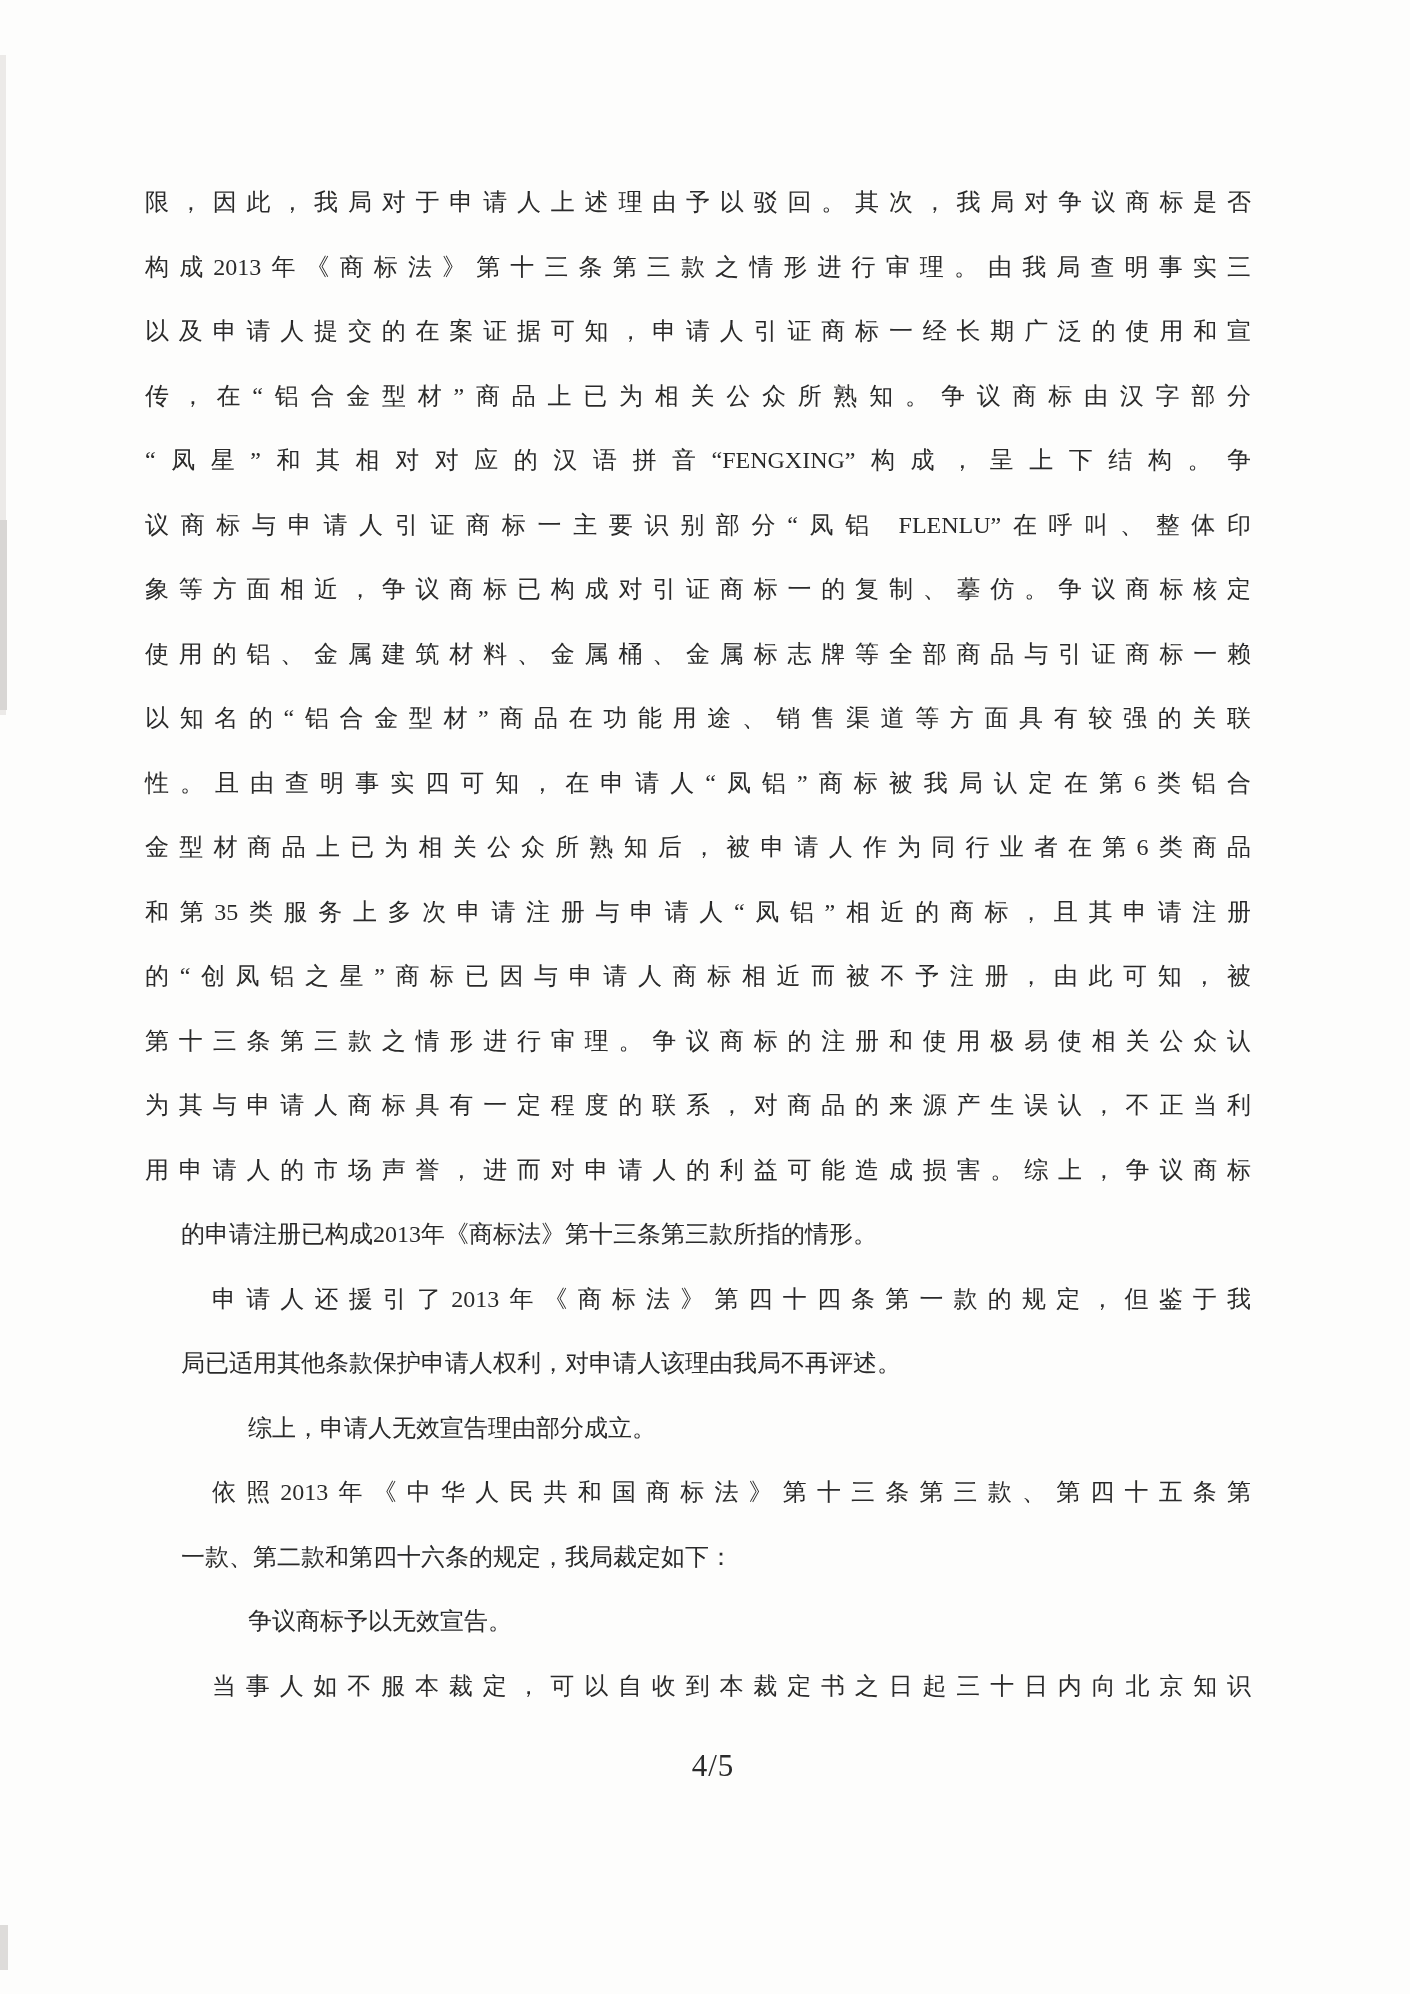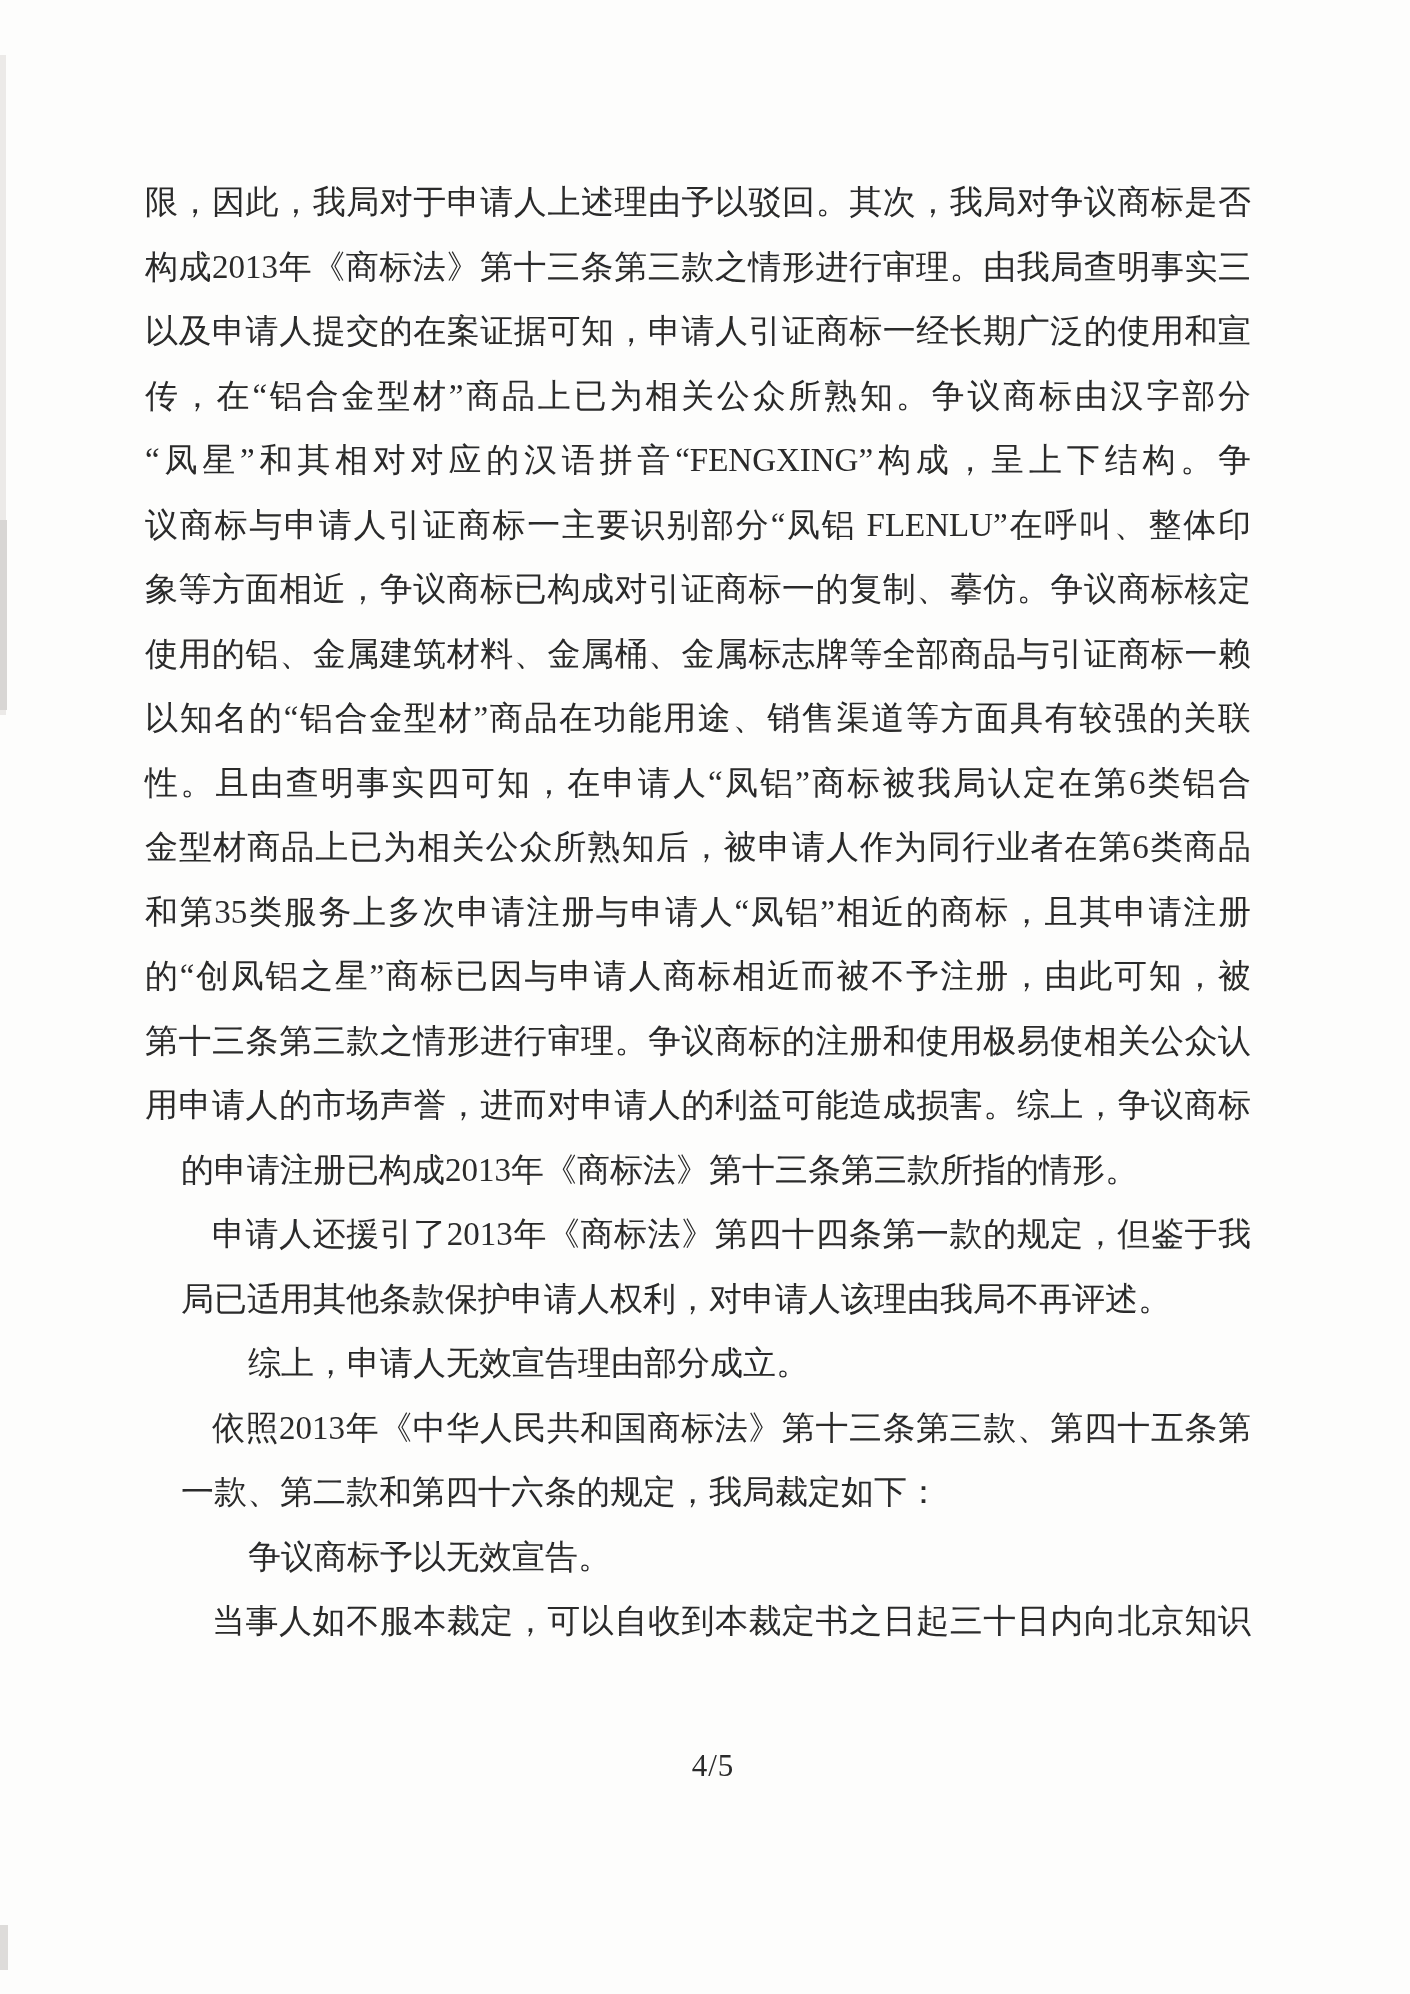--- a/index.html
+++ b/index.html
@@ -15,21 +15,21 @@
   }
   .doc-body {
     position: absolute;
     left: 145px;
     top: 170px;
     width: 1106px;
   }
   .line {
     height: 64.5px;
     line-height: 64.5px;
-    font-size: 33px;
+    font-size: 24px;
     text-align: justify;
     text-align-last: justify;
     white-space: normal;
     overflow: visible;
   }
   .line.no-justify {
     text-align: left;
     text-align-last: left;
     margin-left: 36px;
   }
@@ -65,20 +65,21 @@
     <div class="line">“凤星”和其相对对应的汉语拼音“FENGXING”构成，呈上下结构。争</div>
     <div class="line">议商标与申请人引证商标一主要识别部分“凤铝 FLENLU”在呼叫、整体印</div>
     <div class="line">象等方面相近，争议商标已构成对引证商标一的复制、摹仿。争议商标核定</div>
     <div class="line">使用的铝、金属建筑材料、金属桶、金属标志牌等全部商品与引证商标一赖</div>
     <div class="line">以知名的“铝合金型材”商品在功能用途、销售渠道等方面具有较强的关联</div>
     <div class="line">性。且由查明事实四可知，在申请人“凤铝”商标被我局认定在第6类铝合</div>
     <div class="line">金型材商品上已为相关公众所熟知后，被申请人作为同行业者在第6类商品</div>
     <div class="line">和第35类服务上多次申请注册与申请人“凤铝”相近的商标，且其申请注册</div>
     <div class="line">的“创凤铝之星”商标已因与申请人商标相近而被不予注册，由此可知，被</div>
     <div class="line">第十三条第三款之情形进行审理。争议商标的注册和使用极易使相关公众认</div>
+    <div class="line">为其与申请人商标具有一定程度的联系，对商品的来源产生误认，不正当利</div>
     <div class="line">用申请人的市场声誉，进而对申请人的利益可能造成损害。综上，争议商标</div>
     <div class="line no-justify">的申请注册已构成2013年《商标法》第十三条第三款所指的情形。</div>
     <div class="line indent">申请人还援引了2013年《商标法》第四十四条第一款的规定，但鉴于我</div>
     <div class="line no-justify">局已适用其他条款保护申请人权利，对申请人该理由我局不再评述。</div>
     <div class="line indent no-justify">综上，申请人无效宣告理由部分成立。</div>
     <div class="line indent">依照2013年《中华人民共和国商标法》第十三条第三款、第四十五条第</div>
     <div class="line no-justify">一款、第二款和第四十六条的规定，我局裁定如下：</div>
     <div class="line indent no-justify">争议商标予以无效宣告。</div>
     <div class="line indent">当事人如不服本裁定，可以自收到本裁定书之日起三十日内向北京知识</div>
   </div>

